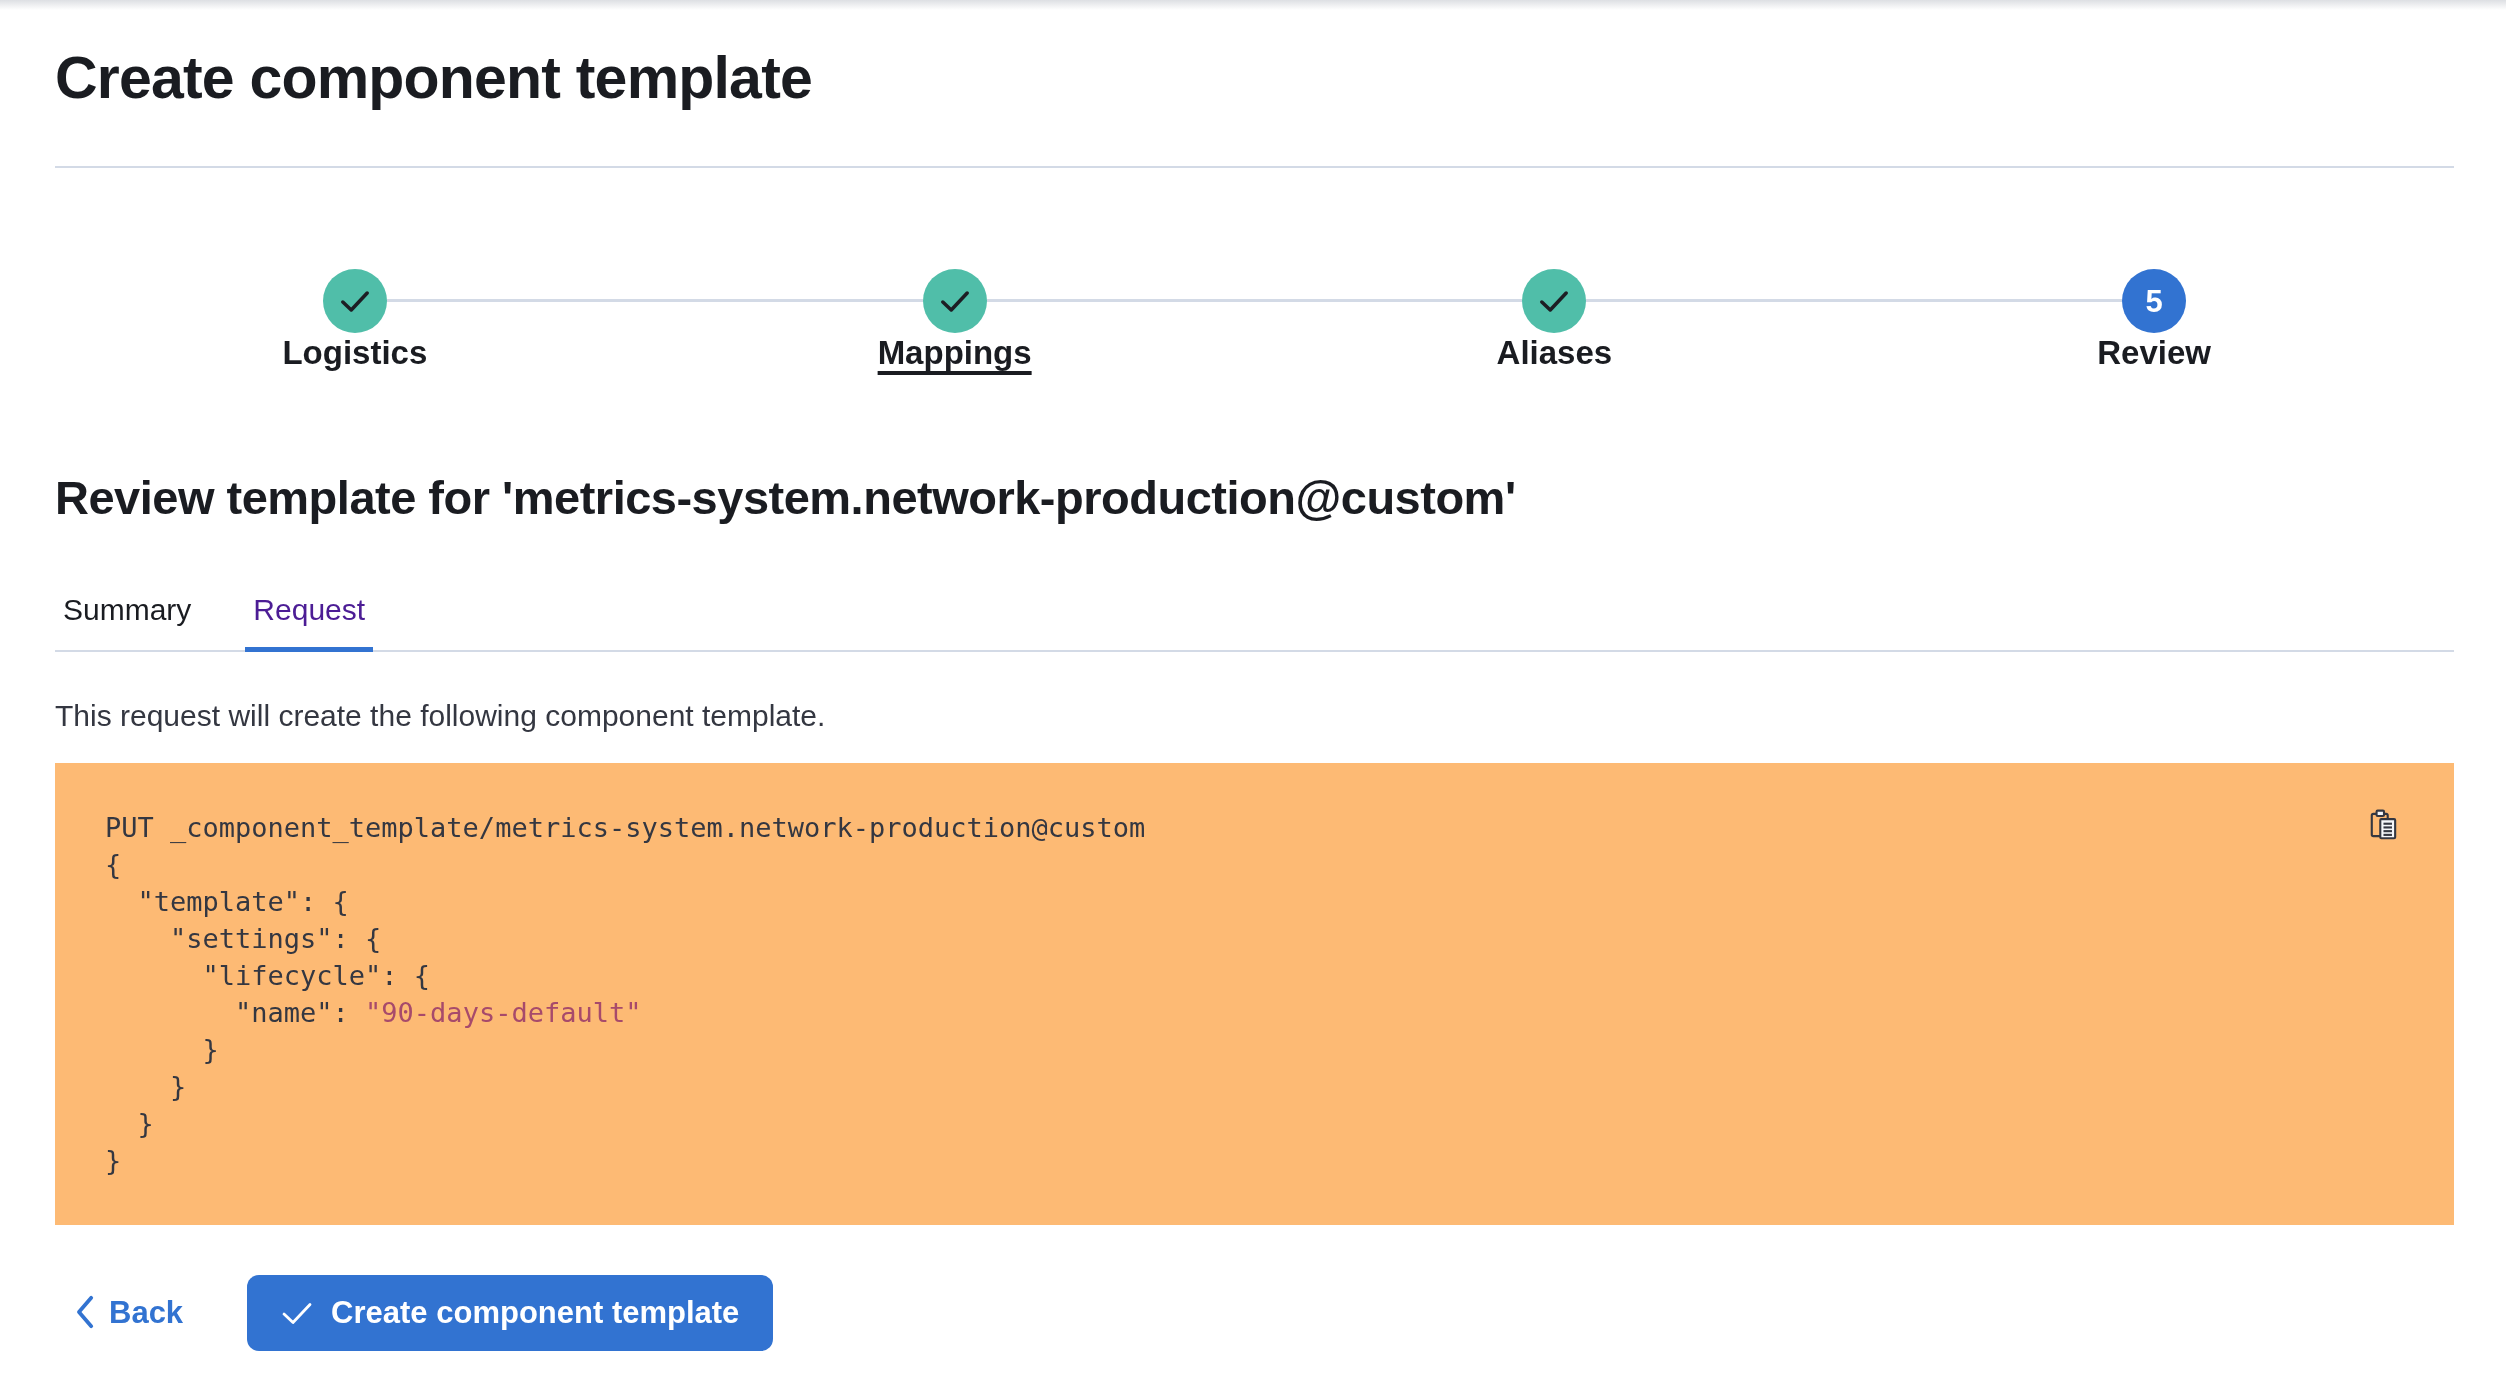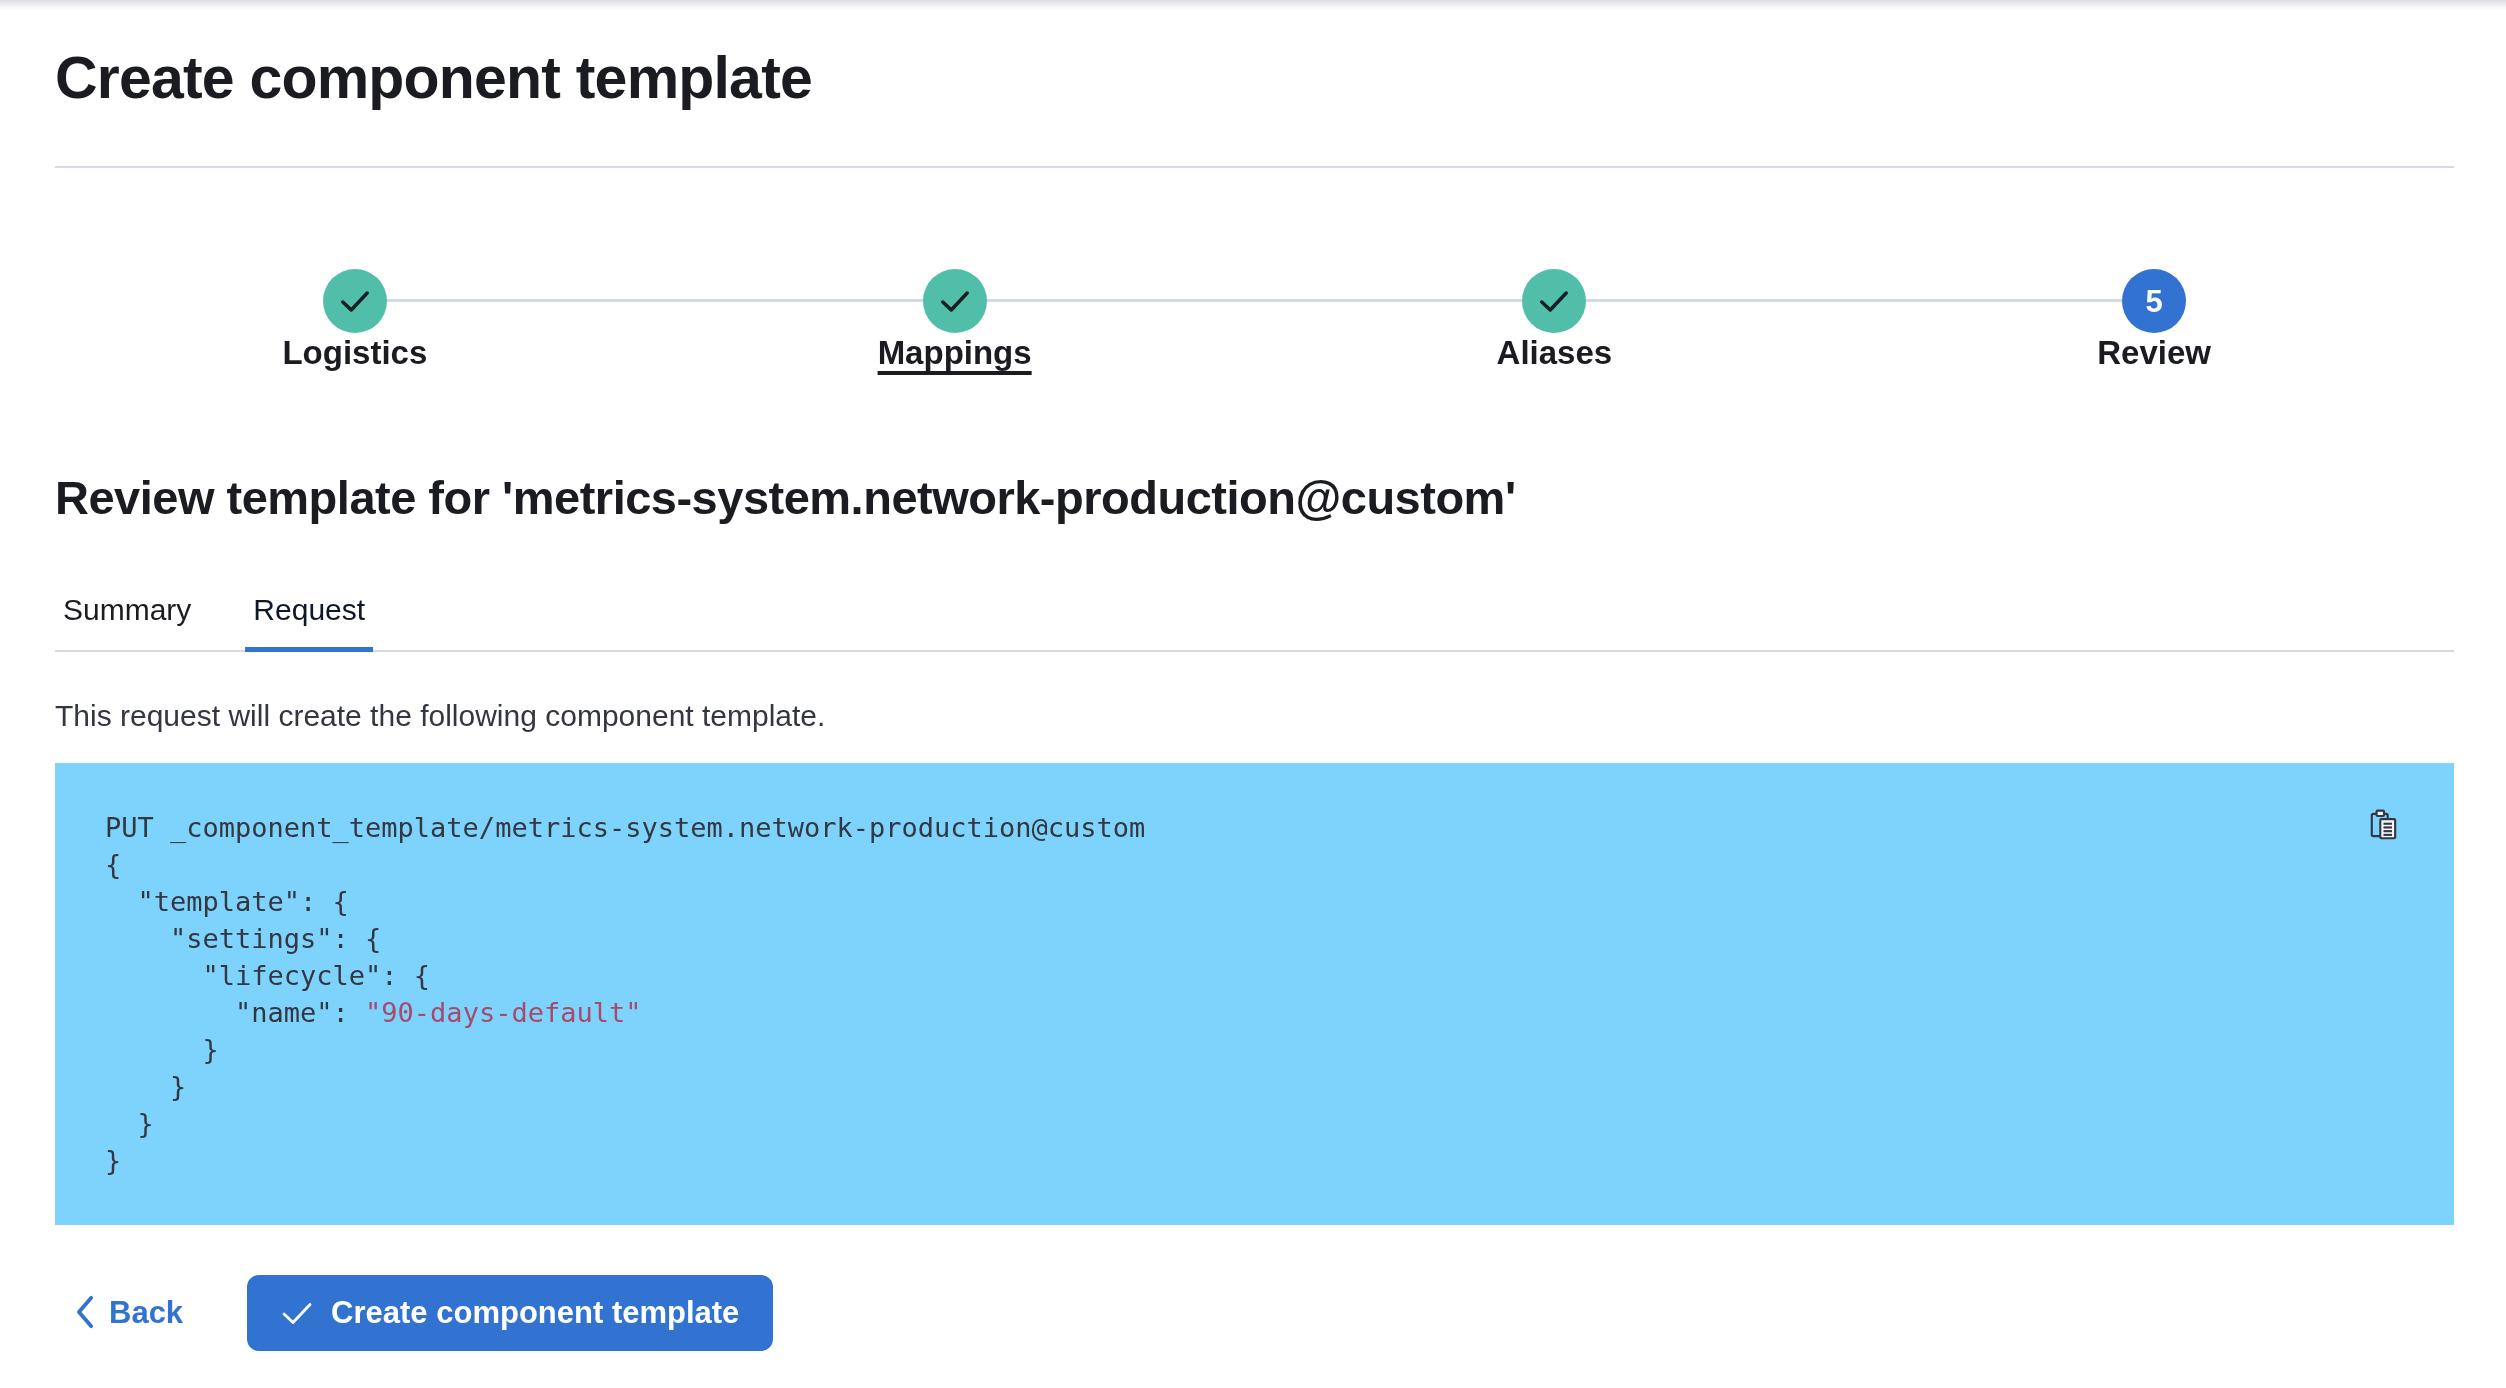--- a/index.html
+++ b/index.html
@@ -99,41 +99,41 @@
     position: relative;
     padding: 0 8px 22px 8px;
     font-size: 30px;
     line-height: 36px;
     font-weight: 400;
     color: #1a1c21;
     cursor: pointer;
     background: none; border: none;
     font-family: inherit;
   }
-  .tab.active { color: #0f172a; }
+  .tab.active { color: #4c1d95; }
   .tab .tab-indicator {
     position: absolute;
     left: 0; right: 0; bottom: -2px;
     height: 5px;
     background: #3273d1;
     display: none;
   }
   .tab.active .tab-indicator { display: block; }
   
   .request-description {
     margin-top: 46px;
     font-size: 30px;
     line-height: 36px;
     color: #343741;
   }
   
   .code-block {
     margin-top: 29px;
     width: 2399px;
-    background: #7dd3fc;
+    background: #fdba74;
     padding: 46px 50px;
     position: relative;
     font-family: "DejaVu Sans Mono", "Liberation Mono", monospace;
     font-size: 27px;
     line-height: 37px;
     color: #343741;
   }
   .code-line { white-space: pre; }
   .tok-string { color: #a74a6b; }
   .copy-button {

